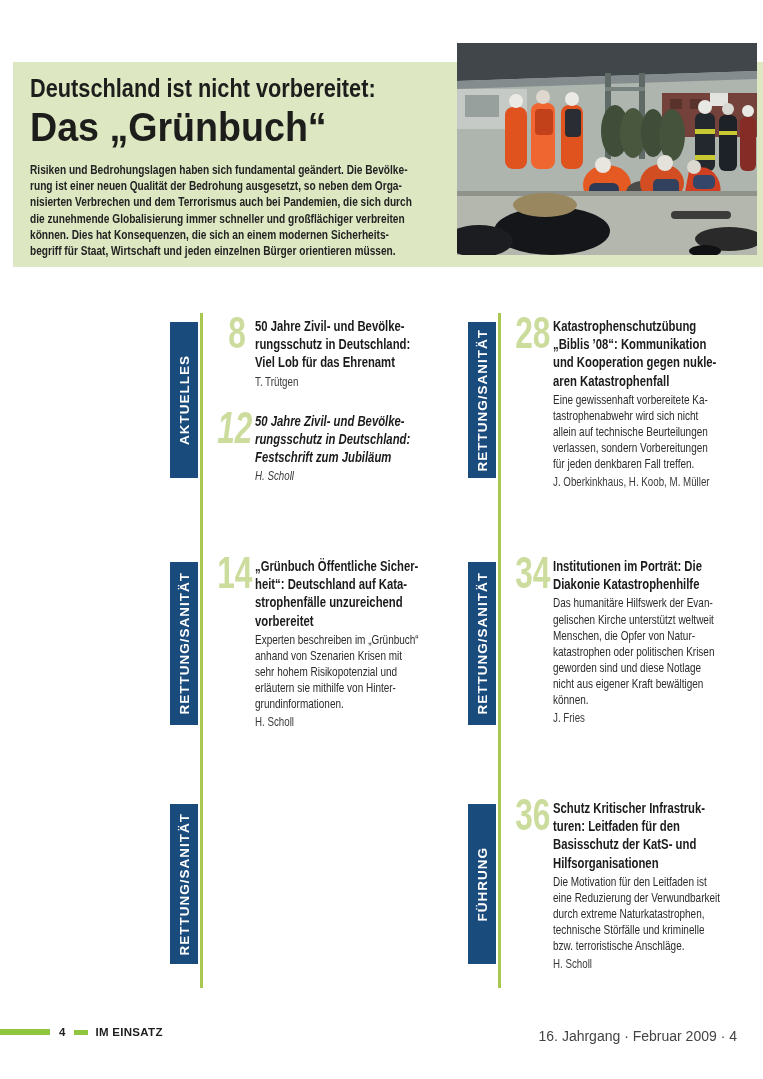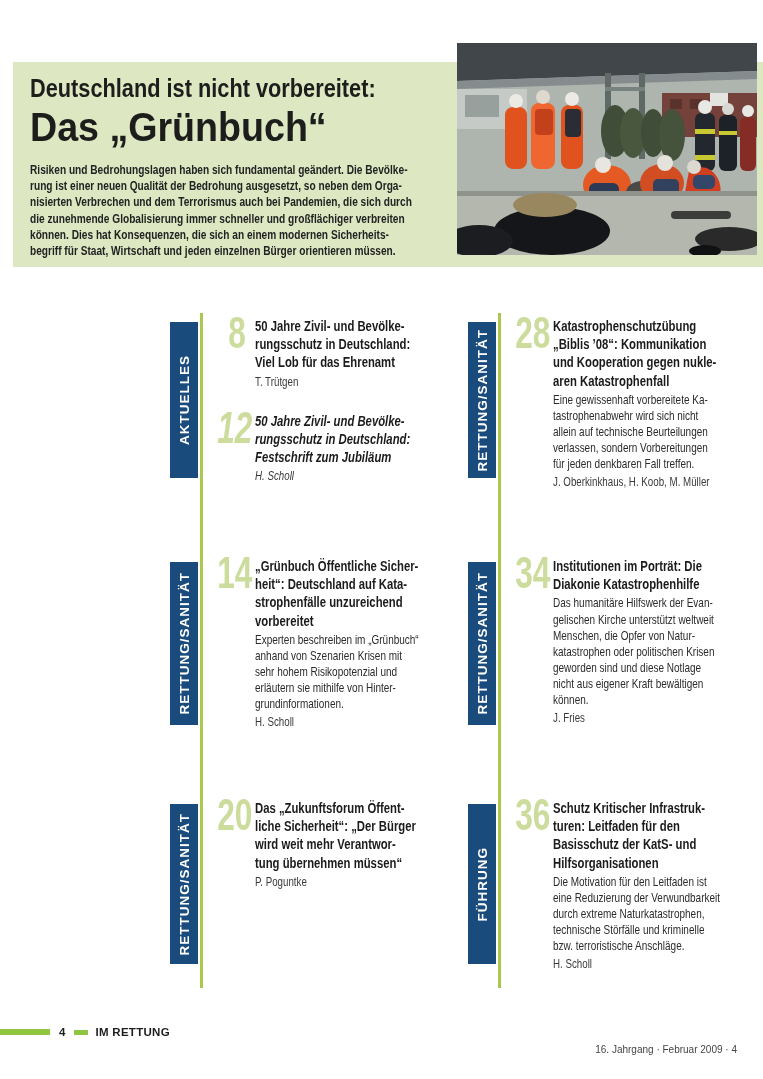--- a/index.html
+++ b/index.html
@@ -45,21 +45,21 @@
   .edesc   { font-size:12.8px; color:#2b2b2b; line-height:16.1px; margin-top:2px; white-space:pre-line; }
   .eauthor { font-size:12.5px; color:#3a3a3a; line-height:15px; margin-top:3px; }
 
   
   .footer { position:absolute; left:0; top:1026px; width:763px; height:22px; }
   .footer-left { position:absolute; left:0; top:0; display:flex; align-items:center; }
   .f-bar  { width:50px; height:6px; background:#90c53f; margin-right:9px; }
   .f-num  { font-size:11.5px; font-weight:bold; color:#1d1d1b; }
   .f-dash { width:14px; height:5px; background:#90c53f; margin:0 7px 0 9px; }
   .f-mag  { font-size:11.5px; font-weight:bold; color:#1d1d1b; letter-spacing:.3px; }
-  .f-issue { position:absolute; right:26px; top:18px; font-size:10px; color:#444; }
+  .f-issue { position:absolute; right:26px; top:2px; font-size:14px; color:#444; }
 </style>
 </head>
 <body>
 
 <div class="page">
 
   <header class="hero">
     <div class="kicker">Deutschland ist nicht vorbereitet:</div>
     <h1 class="hero-title">Das „Grünbuch“</h1>
     <p class="intro">Risiken und Bedrohungslagen haben sich fundamental geändert. Die Bevölke-
@@ -187,30 +187,20 @@
             </div>
           </article>
         </div>
       </section>
 
       <section class="sec" style="top:482px;">
         <div class="tab" style="height:160px;">
           <span class="tab-label">RETTUNG/SANITÄT</span>
         </div>
         <div class="entries">
-          <article class="entry">
-            <div class="pnum">20</div>
-            <div class="etext">
-              <div class="etitle">Das „Zukunftsforum Öffent-
-liche Sicherheit“: „Der Bürger
-wird weit mehr Verantwor-
-tung übernehmen müssen“</div>
-              <div class="eauthor">P. Poguntke</div>
-            </div>
-          </article>
         </div>
       </section>
     </div>
 
     <div class="col right">
       <div class="rail"></div>
 
       <section class="sec" style="top:0;">
         <div class="tab" style="height:156px;">
           <span class="tab-label">RETTUNG/SANITÄT</span>
@@ -280,18 +270,18 @@
         </div>
       </section>
     </div>
   </main>
 
   <footer class="footer">
     <div class="footer-left">
       <div class="f-bar"></div>
       <div class="f-num">4</div>
       <div class="f-dash"></div>
-      <div class="f-mag">IM RETTUNG</div>
+      <div class="f-mag">IM EINSATZ</div>
     </div>
     <div class="f-issue">16. Jahrgang · Februar 2009 · 4</div>
   </footer>
 
 </div>
 
 </body></html>

